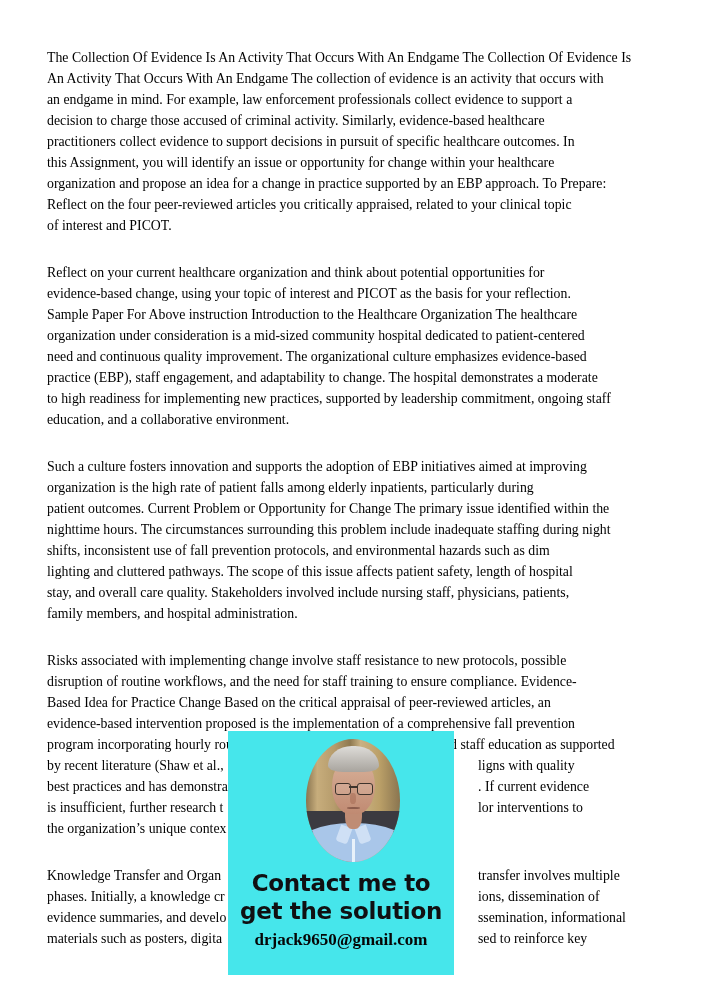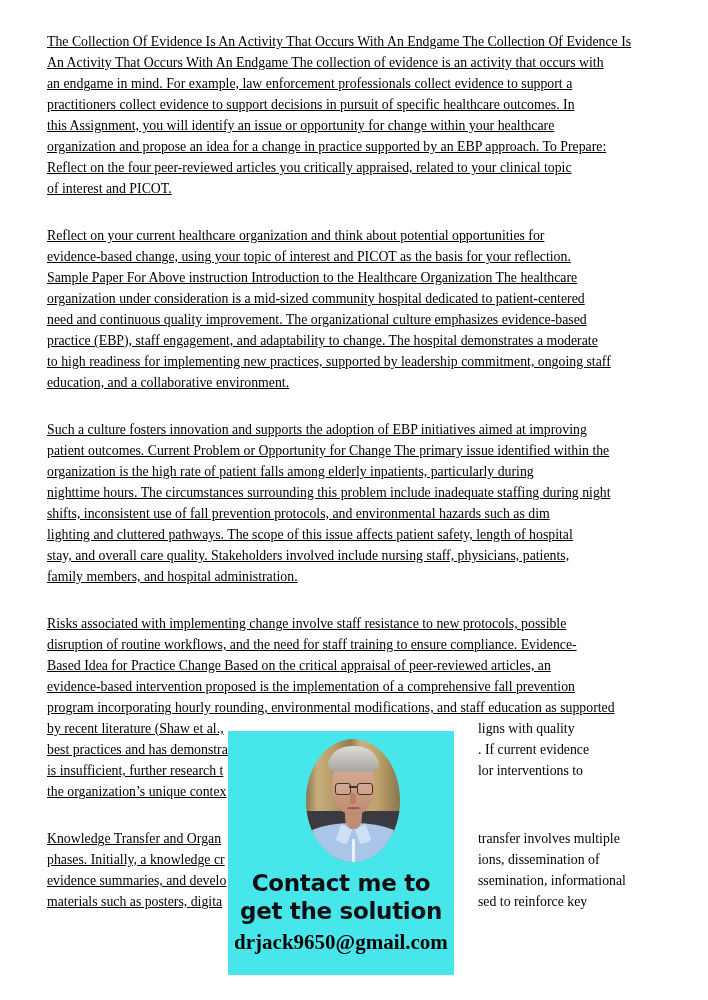--- a/index.html
+++ b/index.html
@@ -13,21 +13,21 @@
   }
   .doc-text {
     position: absolute;
     left: 47px;
     top: 31px;
     width: 616px;
     font-size: 13.8px;
     line-height: 21px;
     color: #000000;
   }
-  .para { margin: 0 0 26px 0; text-decoration: underline; }
+  .para { margin: 16px 0 26px 0; }
   .line { white-space: nowrap; height: 21px; }
   .line.split { position: relative; }
   .frag-right { position: absolute; left: 431px; top: 0; }
 
   
   .card {
     position: absolute;
     left: 228px;
     top: 731px;
     width: 226px;
@@ -47,21 +47,21 @@
     color: #101012;
     letter-spacing: -0.3px;
   }
   .card-email {
     position: absolute;
     top: 199px;
     left: 0;
     width: 100%;
     font-family: "Liberation Serif", serif;
     font-weight: 700;
-    font-size: 21px;
+    font-size: 17px;
     color: #060606;
   }
 
   
   .photo {
     position: absolute;
     left: 78px;
     top: 8px;
     width: 94px;
     height: 123px;
@@ -92,40 +92,41 @@
 </head>
 <body>
 
 <div class="page">
 
   <div class="doc-text" id="doc-text">
       <div class="para">
         <div class="line">The Collection Of Evidence Is An Activity That Occurs With An Endgame The Collection Of Evidence Is</div>
         <div class="line">An Activity That Occurs With An Endgame The collection of evidence is an activity that occurs with</div>
         <div class="line">an endgame in mind. For example, law enforcement professionals collect evidence to support a</div>
+        <div class="line">decision to charge those accused of criminal activity. Similarly, evidence-based healthcare</div>
         <div class="line">practitioners collect evidence to support decisions in pursuit of specific healthcare outcomes. In</div>
         <div class="line">this Assignment, you will identify an issue or opportunity for change within your healthcare</div>
         <div class="line">organization and propose an idea for a change in practice supported by an EBP approach. To Prepare:</div>
         <div class="line">Reflect on the four peer-reviewed articles you critically appraised, related to your clinical topic</div>
         <div class="line">of interest and PICOT.</div>
       </div>
       <div class="para">
         <div class="line">Reflect on your current healthcare organization and think about potential opportunities for</div>
         <div class="line">evidence-based change, using your topic of interest and PICOT as the basis for your reflection.</div>
         <div class="line">Sample Paper For Above instruction Introduction to the Healthcare Organization The healthcare</div>
         <div class="line">organization under consideration is a mid-sized community hospital dedicated to patient-centered</div>
         <div class="line">need and continuous quality improvement. The organizational culture emphasizes evidence-based</div>
         <div class="line">practice (EBP), staff engagement, and adaptability to change. The hospital demonstrates a moderate</div>
         <div class="line">to high readiness for implementing new practices, supported by leadership commitment, ongoing staff</div>
         <div class="line">education, and a collaborative environment.</div>
       </div>
       <div class="para">
         <div class="line">Such a culture fosters innovation and supports the adoption of EBP initiatives aimed at improving</div>
+        <div class="line">organization is the high rate of patient falls among elderly inpatients, particularly during</div>
         <div class="line">patient outcomes. Current Problem or Opportunity for Change The primary issue identified within the</div>
-        <div class="line">organization is the high rate of patient falls among elderly inpatients, particularly during</div>
         <div class="line">nighttime hours. The circumstances surrounding this problem include inadequate staffing during night</div>
         <div class="line">shifts, inconsistent use of fall prevention protocols, and environmental hazards such as dim</div>
         <div class="line">lighting and cluttered pathways. The scope of this issue affects patient safety, length of hospital</div>
         <div class="line">stay, and overall care quality. Stakeholders involved include nursing staff, physicians, patients,</div>
         <div class="line">family members, and hospital administration.</div>
       </div>
       <div class="para">
         <div class="line">Risks associated with implementing change involve staff resistance to new protocols, possible</div>
         <div class="line">disruption of routine workflows, and the need for staff training to ensure compliance. Evidence-</div>
         <div class="line">Based Idea for Practice Change Based on the critical appraisal of peer-reviewed articles, an</div>

